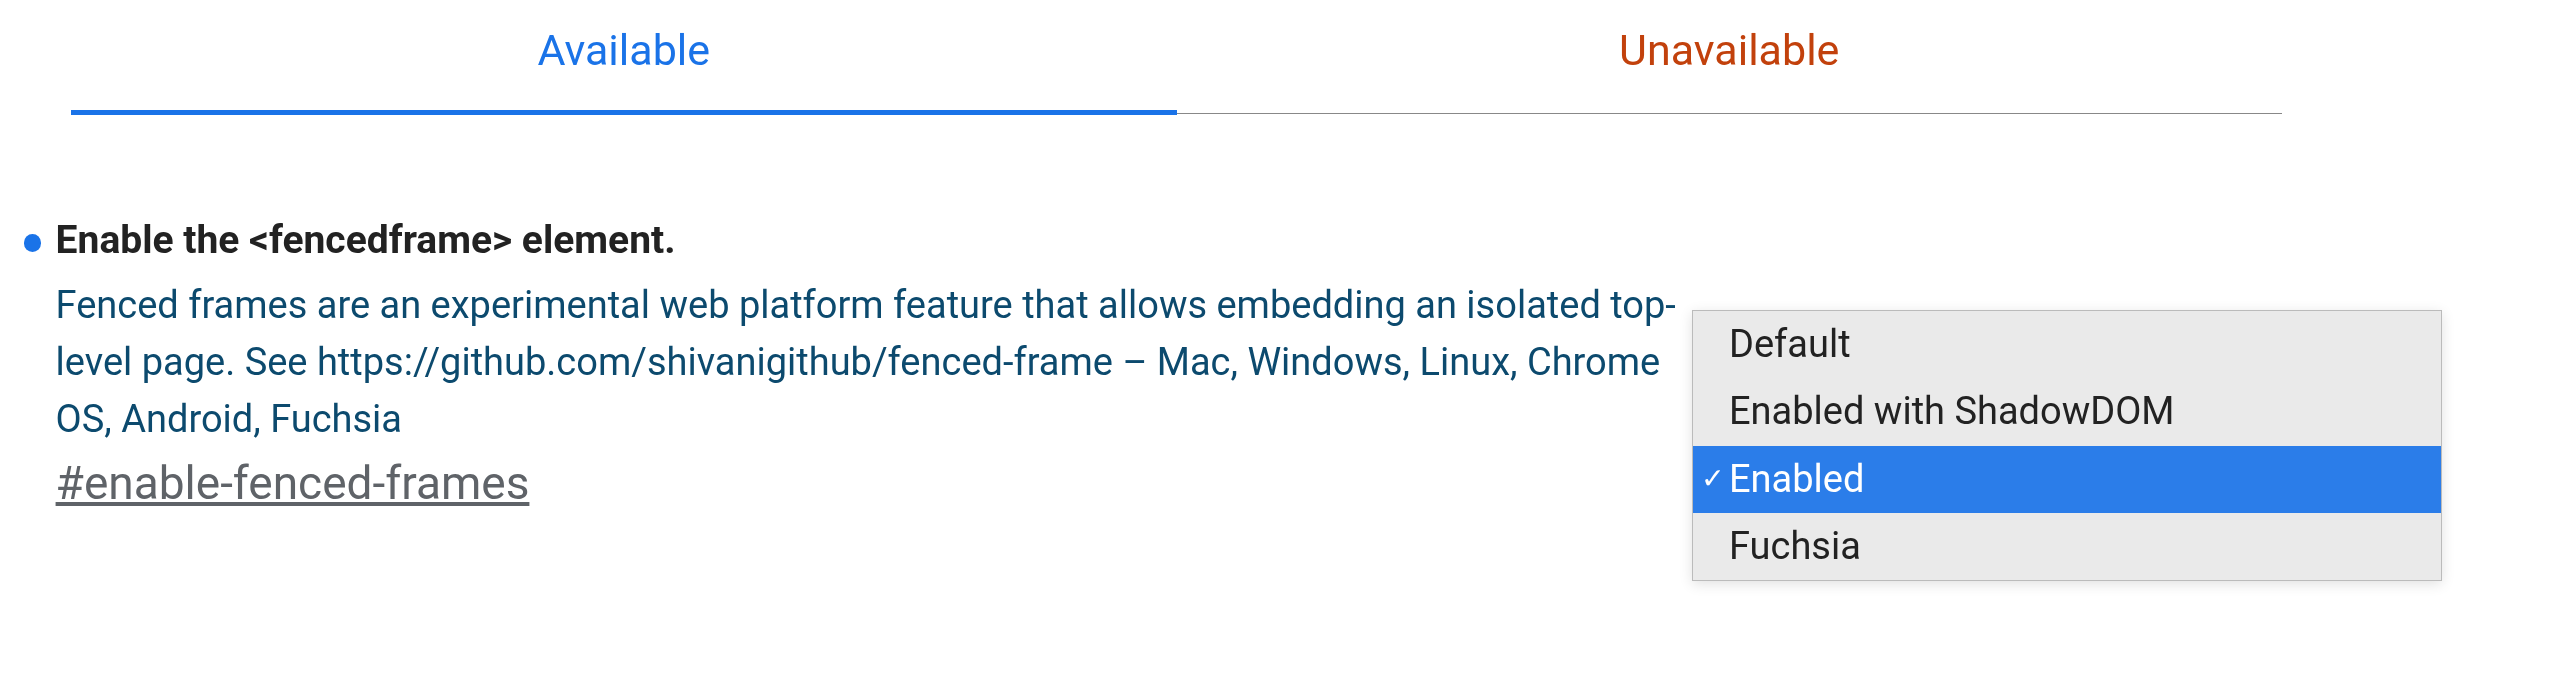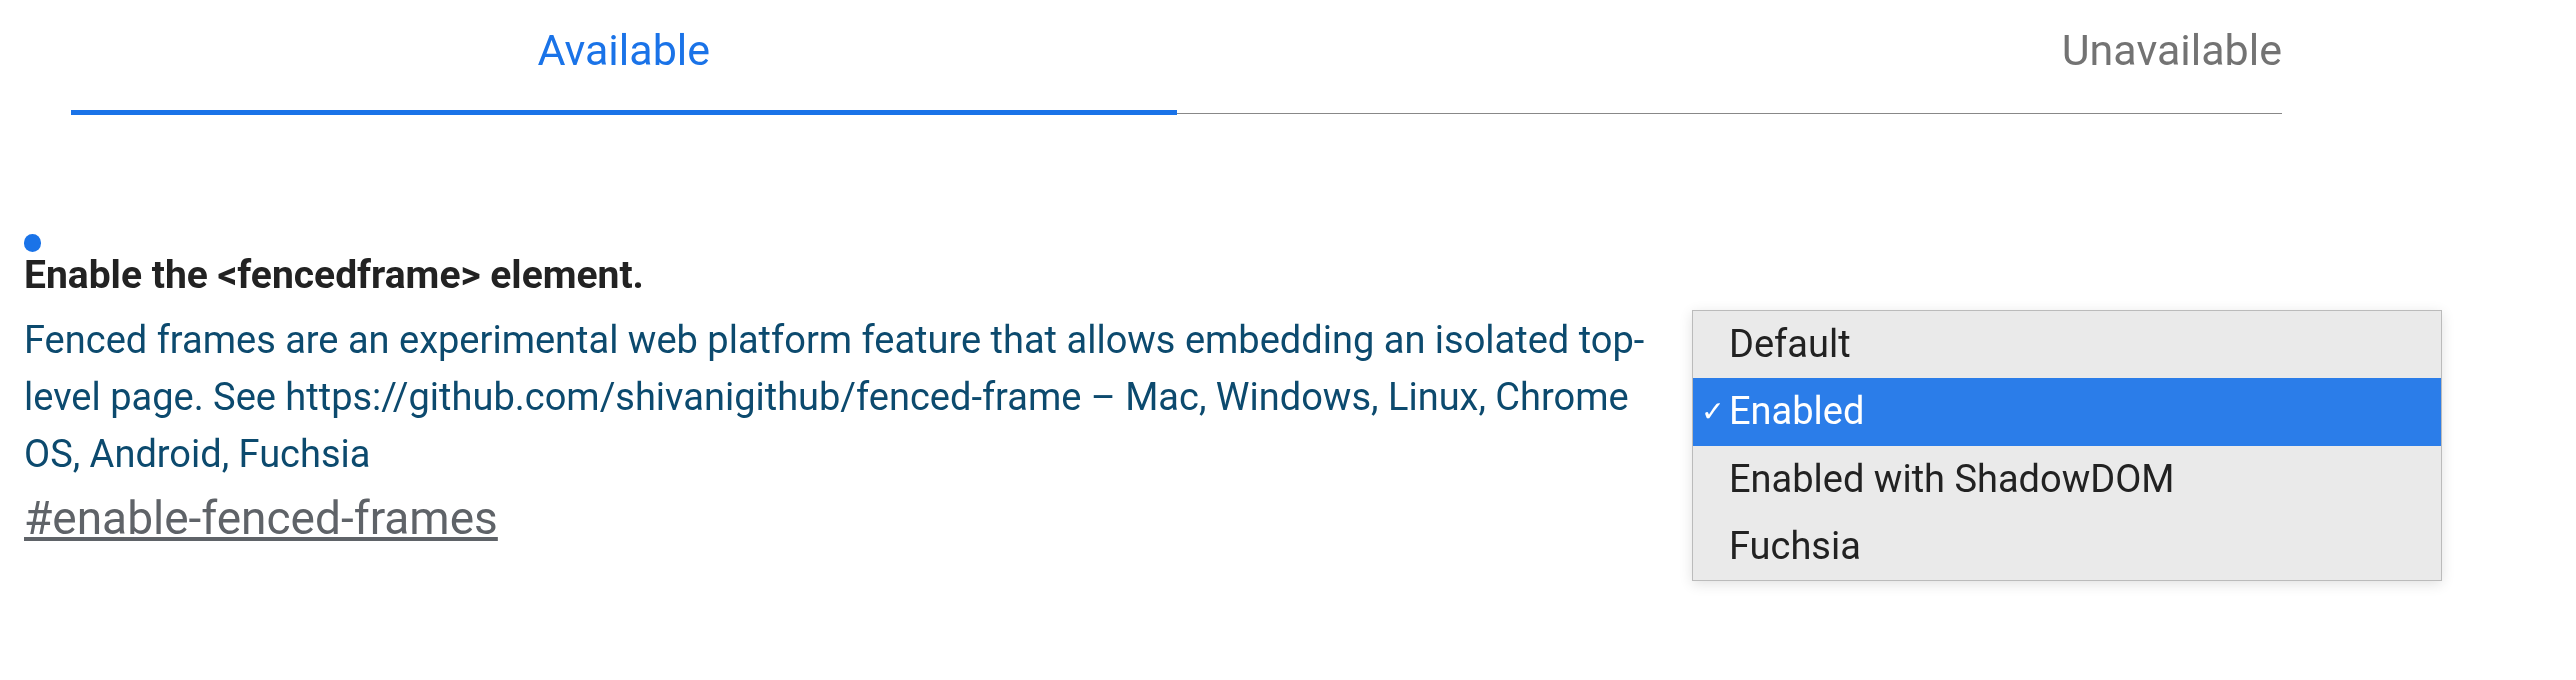--- a/index.html
+++ b/index.html
@@ -27,39 +27,37 @@
       padding: 25px 0 38px 0;
       font-size: 43px;
       font-weight: 400;
       cursor: pointer;
       position: relative;
     }
     .tab.active {
       color: #1a73e8;
     }
     .tab.inactive {
-      color: #737373;
-      text-align: right;
+      color: #c2410c;
     }
     .tab.active::after {
       content: "";
       position: absolute;
       bottom: -1.6px;
       left: 0;
       right: 0;
       height: 4.7px;
       background: #1a73e8;
     }
     .flag-row {
       display: flex;
       align-items: flex-start;
       margin-top: 103px;
       margin-left: 24px;
       position: relative;
-      flex-direction: column;
     }
     .bullet {
       width: 17.4px;
       height: 17.4px;
       background: #1a73e8;
       border-radius: 50%;
       margin-top: 17.4px;
       margin-right: 14.2px;
       flex-shrink: 0;
     }
@@ -132,17 +130,17 @@
   <div class="bullet"></div>
   <div class="flag-text">
     <div class="flag-title">Enable the &lt;fencedframe&gt; element.</div>
     <div class="flag-desc">Fenced frames are an experimental web platform feature that allows embedding an isolated top-level page. See https://github.com/shivanigithub/fenced-frame – Mac, Windows, Linux, Chrome OS, Android, Fuchsia</div>
     <a class="flag-anchor">#enable-fenced-frames</a>
   </div>
 </div>
 
 <div class="dropdown" id="dropdown">
     <div class="dropdown-option">Default</div>
+    <div class="dropdown-option">Enabled with ShadowDOM</div>
     <div class="dropdown-option selected">Enabled</div>
-    <div class="dropdown-option">Enabled with ShadowDOM</div>
     <div class="dropdown-option">Fuchsia</div>
   </div>
 
 
 </body></html>

